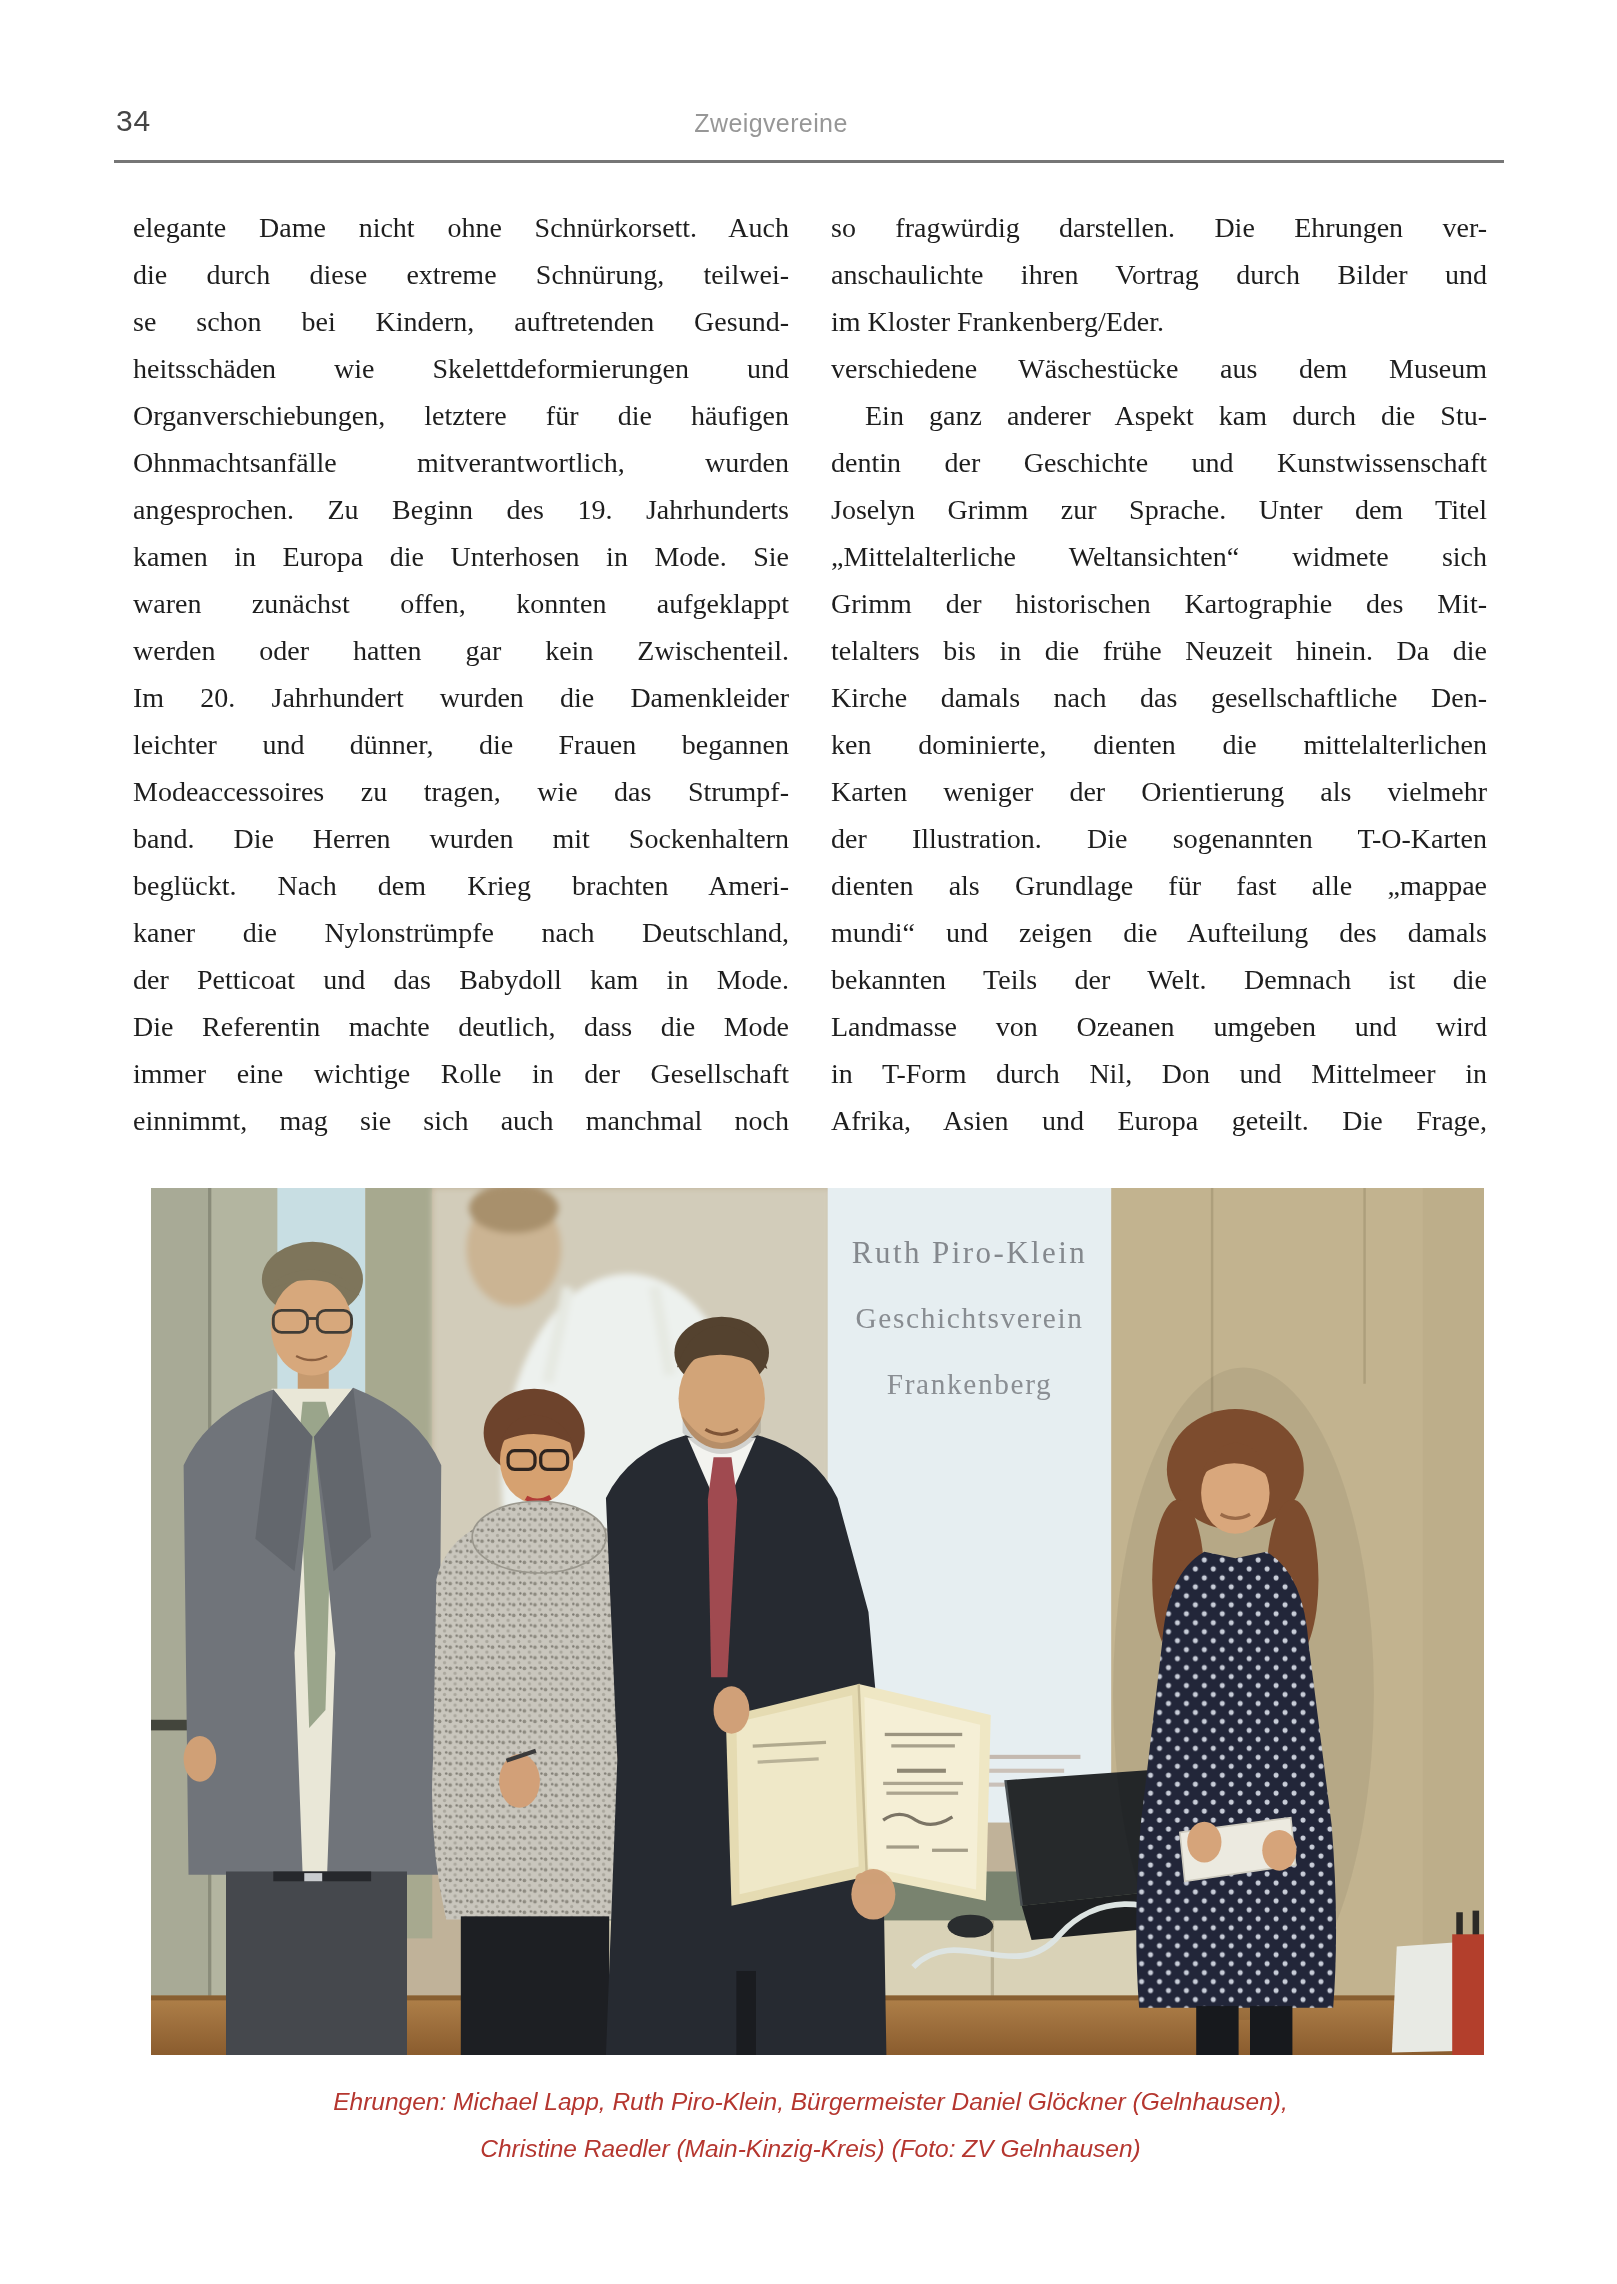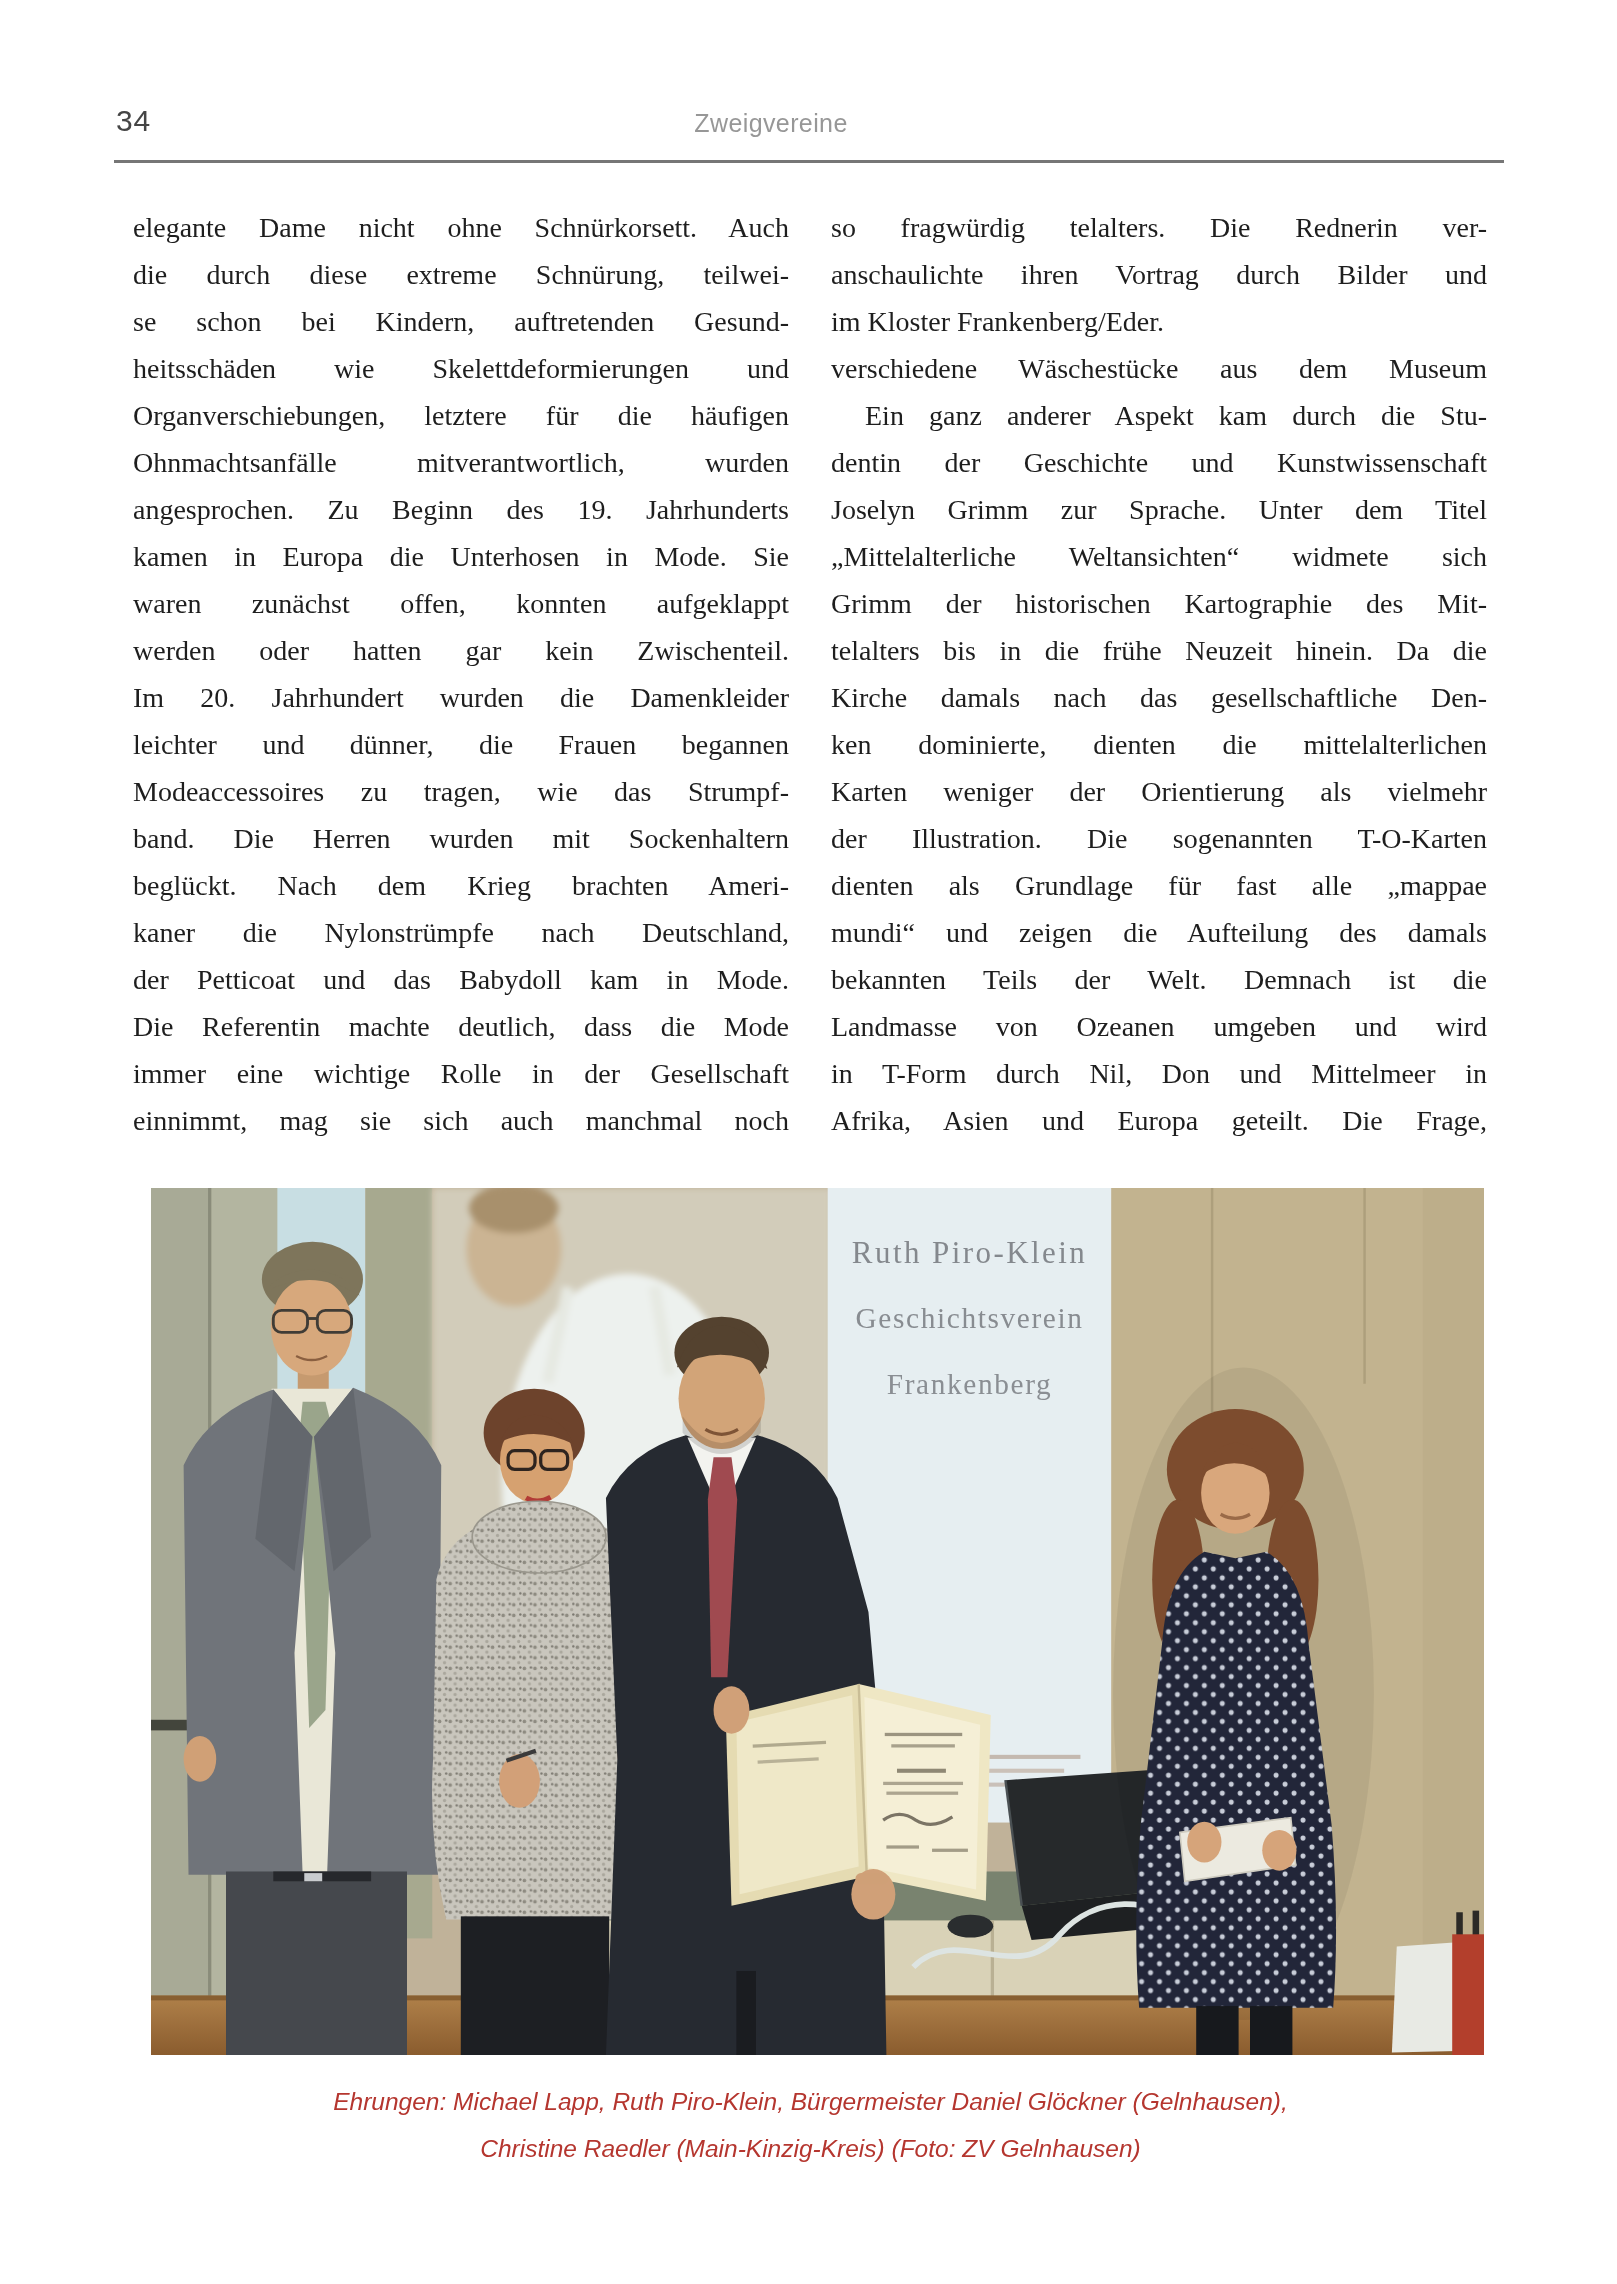--- a/index.html
+++ b/index.html
@@ -54,21 +54,21 @@
         <div class="line">Modeaccessoires zu tragen, wie das Strumpf-</div>
         <div class="line">band. Die Herren wurden mit Sockenhaltern</div>
         <div class="line">beglückt. Nach dem Krieg brachten Ameri-</div>
         <div class="line">kaner die Nylonstrümpfe nach Deutschland,</div>
         <div class="line">der Petticoat und das Babydoll kam in Mode.</div>
         <div class="line">Die Referentin machte deutlich, dass die Mode</div>
         <div class="line">immer eine wichtige Rolle in der Gesellschaft</div>
         <div class="line">einnimmt, mag sie sich auch manchmal noch</div>
       </div>
     <div class="col" id="col-right">
-        <div class="line">so fragwürdig telalters. Die Rednerin ver-</div>
+        <div class="line">so fragwürdig darstellen. Die Ehrungen ver-</div>
         <div class="line">anschaulichte ihren Vortrag durch Bilder und</div>
         <div class="line end">im Kloster Frankenberg/Eder.</div>
         <div class="line">verschiedene Wäschestücke aus dem Museum</div>
         <div class="line ind">Ein ganz anderer Aspekt kam durch die Stu-</div>
         <div class="line">dentin der Geschichte und Kunstwissenschaft</div>
         <div class="line">Joselyn Grimm zur Sprache. Unter dem Titel</div>
         <div class="line">„Mittelalterliche Weltansichten“ widmete sich</div>
         <div class="line">Grimm der historischen Kartographie des Mit-</div>
         <div class="line">telalters bis in die frühe Neuzeit hinein. Da die</div>
         <div class="line">Kirche damals nach das gesellschaftliche Den-</div>

